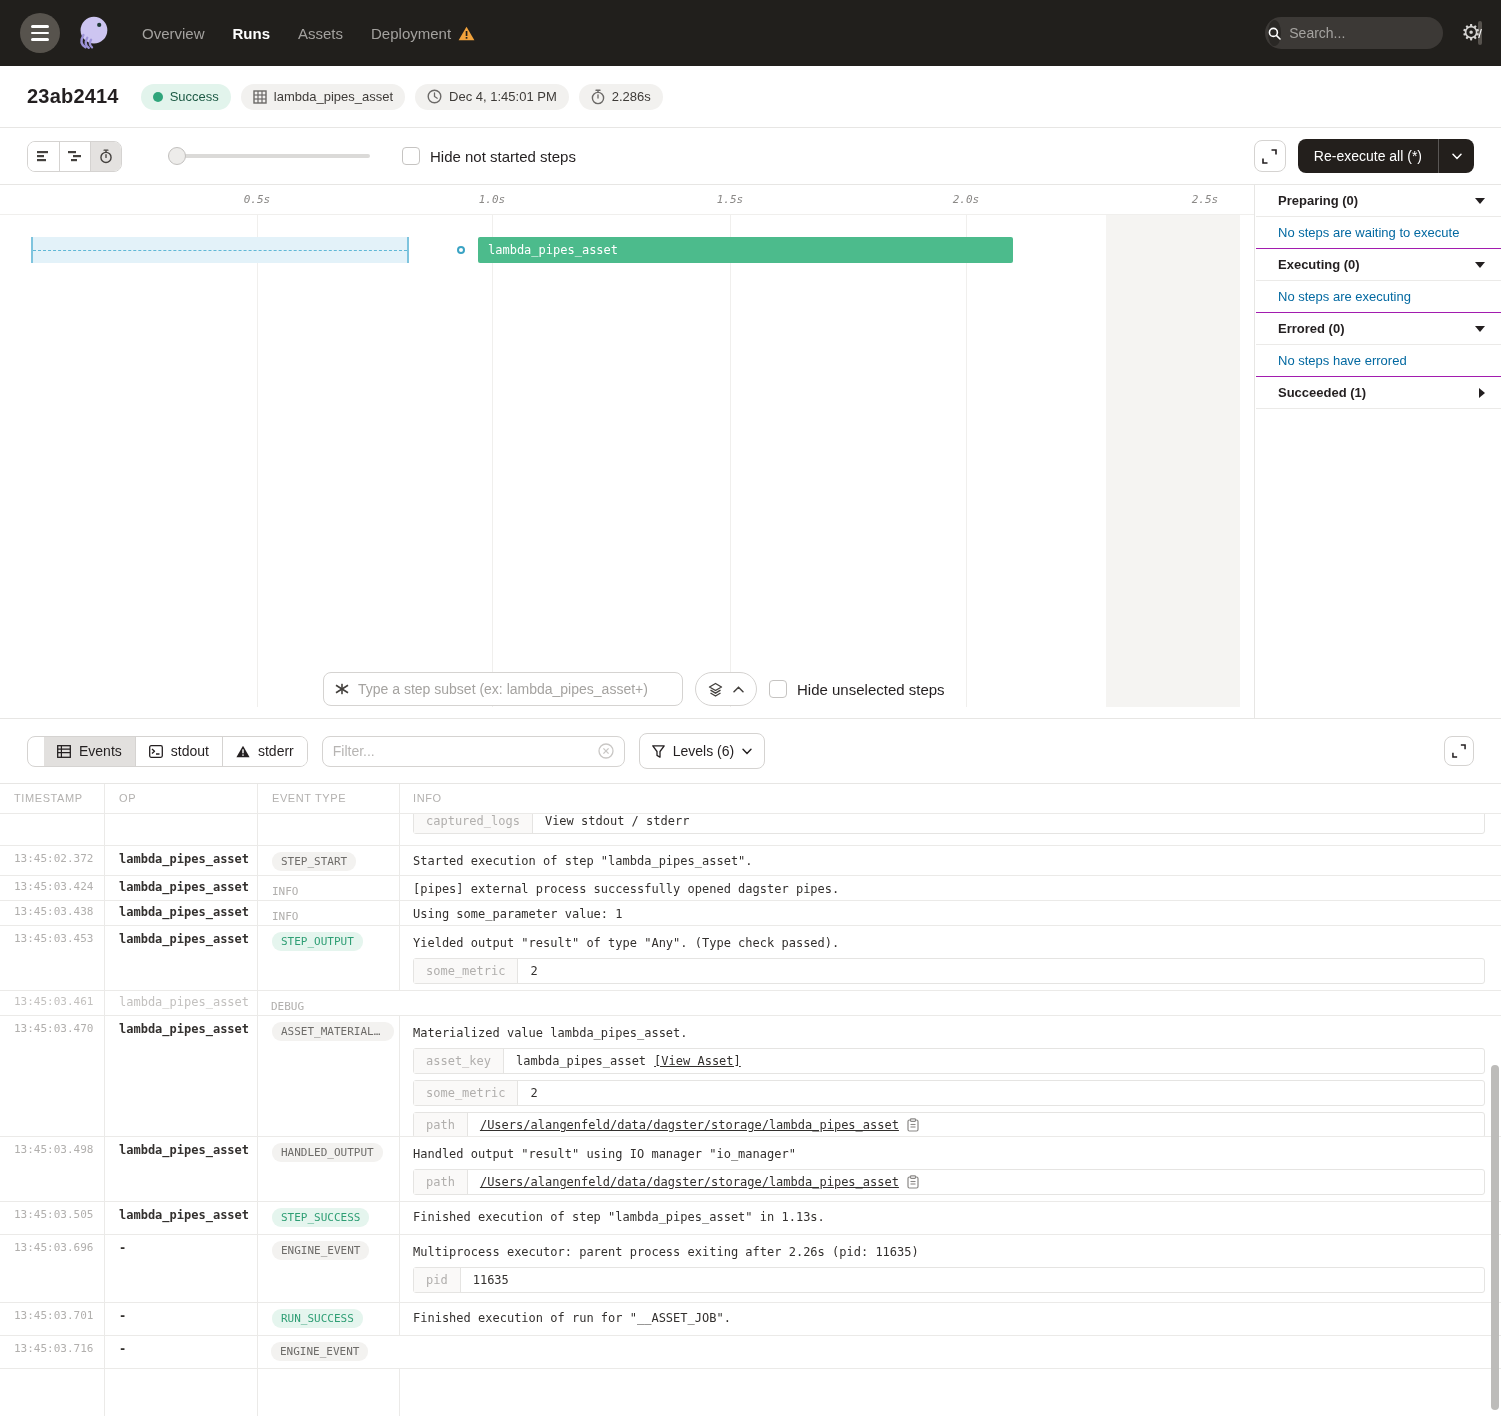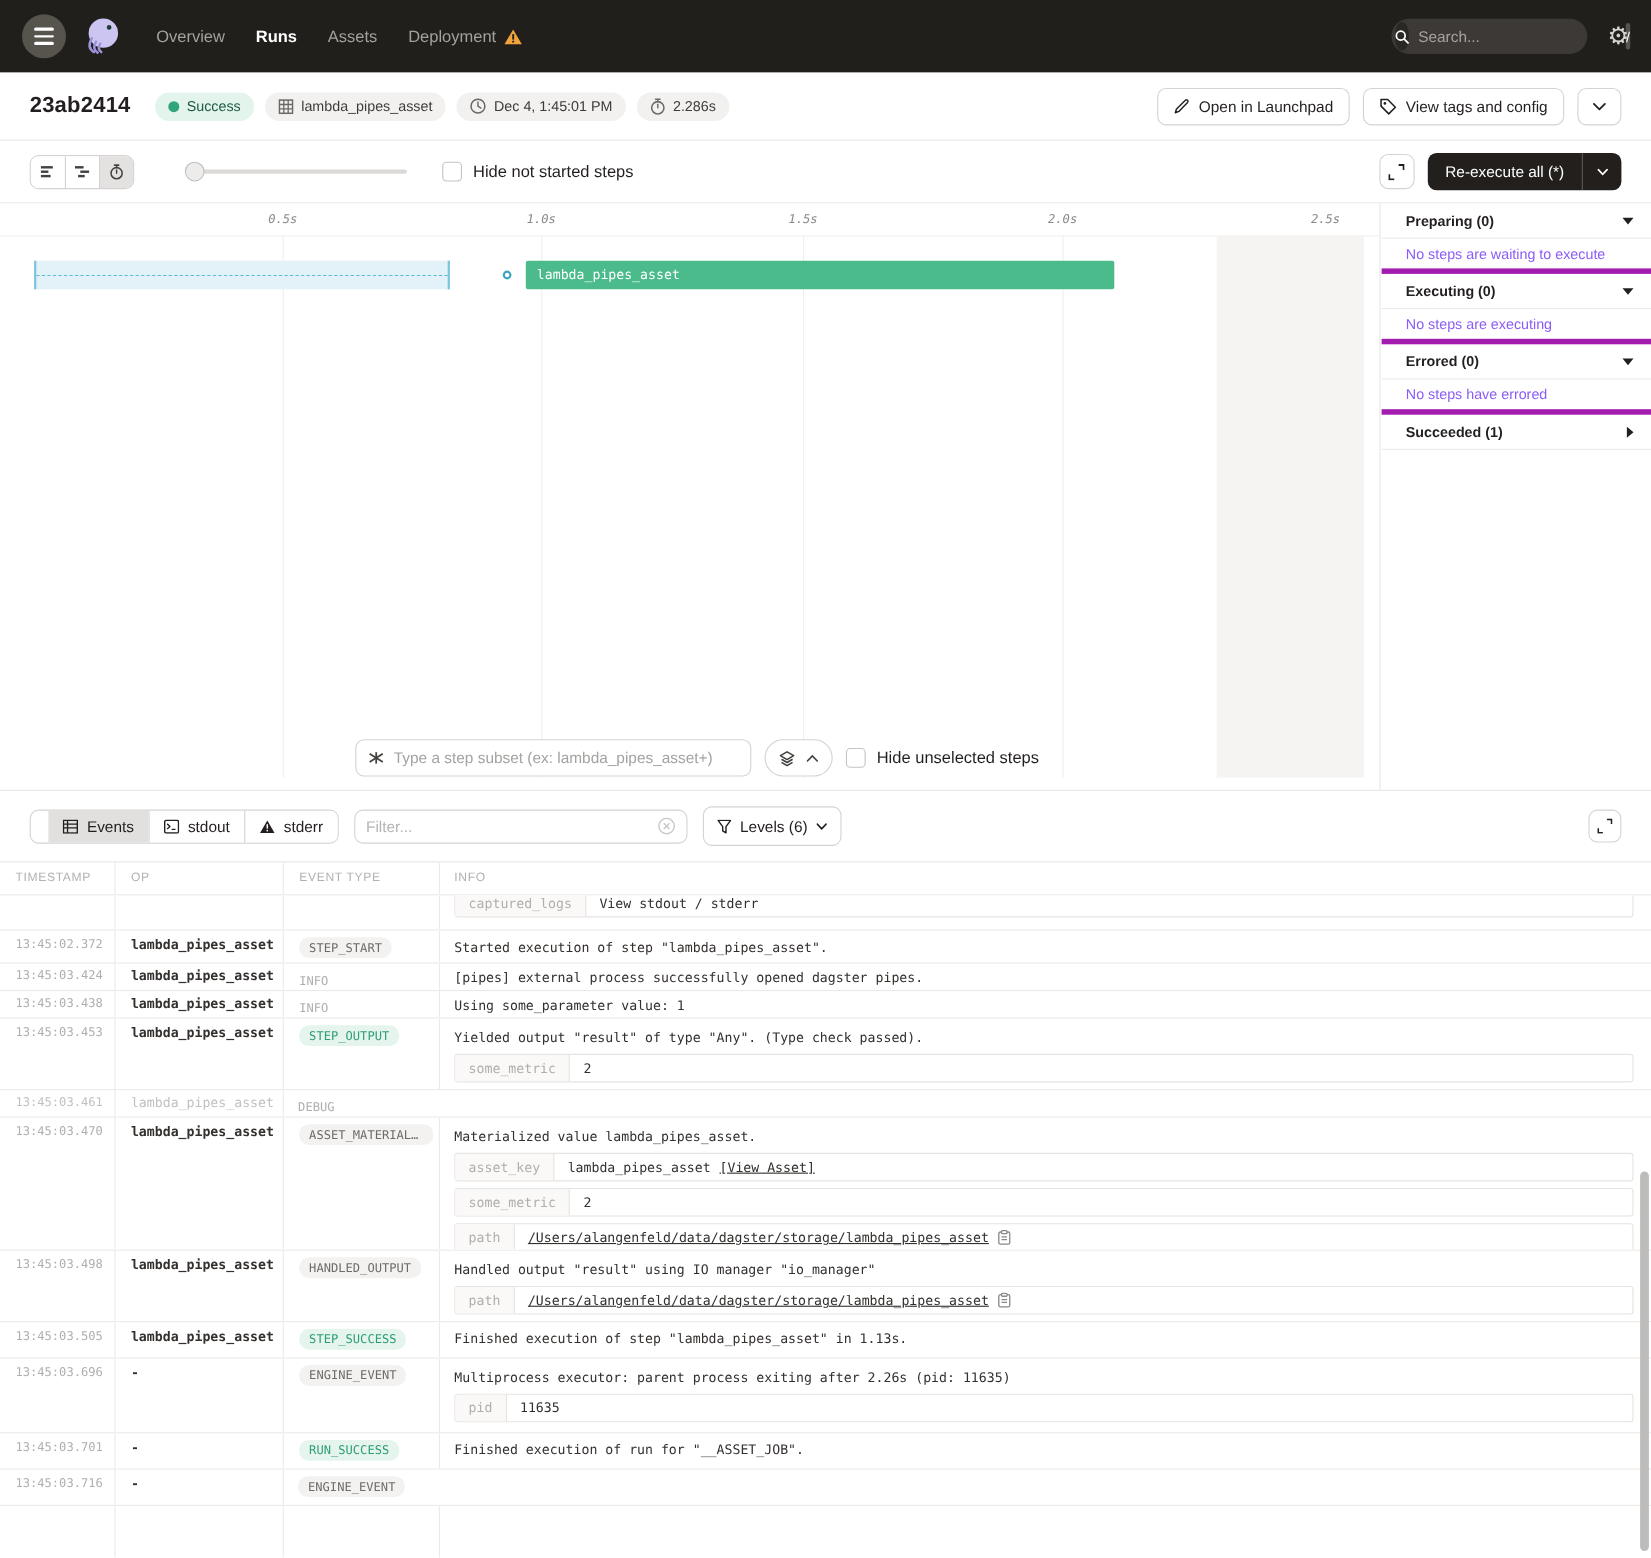--- a/index.html
+++ b/index.html
@@ -66,21 +66,21 @@
   .g-controls { position:absolute; left:323px; bottom:12px; display:flex; align-items:center; gap:12px; }
   .subset-input { width:360px; height:34px; border:1px solid #d5d3d1; border-radius:8px; background:#fff; display:flex; align-items:center; padding:0 10px; gap:8px; }
   .subset-input input { flex:1; border:none; outline:none; font-size:14px; color:#231f20; background:transparent; font-family:"Liberation Sans",sans-serif; }
   .subset-input input::placeholder { color:#a5a3a0; }
   .layers-btn { height:34px; border:1px solid #d5d3d1; border-radius:17px; background:#fff; display:flex; align-items:center; gap:10px; padding:0 12px; cursor:pointer; }
 
   
   .statuspanel { position:absolute; top:185px; left:1256px; width:245px; height:533px; background:#fff; }
   .sp-head { height:32px; display:flex; align-items:center; justify-content:space-between; padding:0 16px 0 22px; border-bottom:1px solid #ebeae8; cursor:pointer; }
   .sp-head .t { font-size:13px; font-weight:700; color:#231f20; }
-  .sp-body { height:32px; display:flex; align-items:center; padding:0 22px; font-size:13px; color:#8b5cf6; border-bottom:5px solid #a21caf; }
+  .sp-body { height:32px; display:flex; align-items:center; padding:0 22px; font-size:13px; color:#0369a1; border-bottom:1px solid #a21caf; }
   .tri-down { width:0; height:0; border-left:5px solid transparent; border-right:5px solid transparent; border-top:6px solid #231f20; }
   .tri-right { width:0; height:0; border-top:5px solid transparent; border-bottom:5px solid transparent; border-left:6px solid #231f20; }
 
   
   .logpanel { position:absolute; top:718px; left:0; width:1501px; height:698px; border-top:1px solid #e7e6e4; background:#fff; }
   .log-toolbar { height:64px; display:flex; align-items:center; padding:0 27px; }
   .tabs { display:flex; border:1px solid #d5d3d1; border-radius:8px; overflow:hidden; height:31px;padding-left:16px; }
   .tab { display:flex; align-items:center; gap:8px; padding:0 13px; font-size:14px; background:#fff; cursor:pointer; color:#231f20; }
   .tab + .tab { border-left:1px solid #d5d3d1; }
   .tab.sel { background:#e2e0de; }
@@ -184,40 +184,20 @@
     <div class="pill">
       <svg class="ic" width="14" height="16" viewBox="0 0 14 16">
           <circle cx="7" cy="9" r="5.6" fill="none" stroke="#6b6967" stroke-width="1.4"></circle>
           <line x1="5" y1="1.2" x2="9" y2="1.2" stroke="#6b6967" stroke-width="1.4" stroke-linecap="round"></line>
           <line x1="7" y1="1.2" x2="7" y2="3.4" stroke="#6b6967" stroke-width="1.4"></line>
           <line x1="7" y1="9" x2="7" y2="5.8" stroke="#6b6967" stroke-width="1.3" stroke-linecap="round"></line>
         </svg>
       <span>2.286s</span>
     </div>
   </div>
-  <div class="hdr-actions">
-    <div class="btn">
-      <svg class="ic" width="15" height="15" viewBox="0 0 15 15">
-          <path d="M1.5 13.5 L2.4 10.3 L10.6 2.1 a1.3 1.3 0 0 1 1.9 0 l0.1 0.1 a1.3 1.3 0 0 1 0 1.9 L4.7 12.3 Z" fill="none" stroke="#231f20" stroke-width="1.3" stroke-linejoin="round"></path>
-        </svg>
-      <span>Open in Launchpad</span>
-    </div>
-    <div class="btn">
-      <svg class="ic" width="16" height="16" viewBox="0 0 16 16">
-          <path d="M1.5 1.5 h6 l7 7 -6 6 -7 -7 Z" fill="none" stroke="#231f20" stroke-width="1.4" stroke-linejoin="round"></path>
-          <circle cx="5" cy="5" r="1.2" fill="#231f20"></circle>
-        </svg>
-      <span>View tags and config</span>
-    </div>
-    <div class="btn icon-only">
-      <svg class="ic" width="12" height="8" viewBox="0 0 12 8">
-          <polyline points="1,1.5 6,6.5 11,1.5" fill="none" stroke="#231f20" stroke-width="1.6" stroke-linecap="round" stroke-linejoin="round"></polyline>
-        </svg>
-    </div>
-  </div>
 </div>
 
 <div class="toolbar">
   <div class="seg">
     <div class="seg-btn">
       <svg class="ic" width="14" height="12" viewBox="0 0 14 12">
           <rect x="0" y="1" width="11" height="2.2" fill="#44413e"></rect>
           <rect x="0" y="5" width="7" height="2.2" fill="#44413e"></rect>
           <rect x="0" y="9" width="9" height="2.2" fill="#44413e"></rect>
         </svg>

